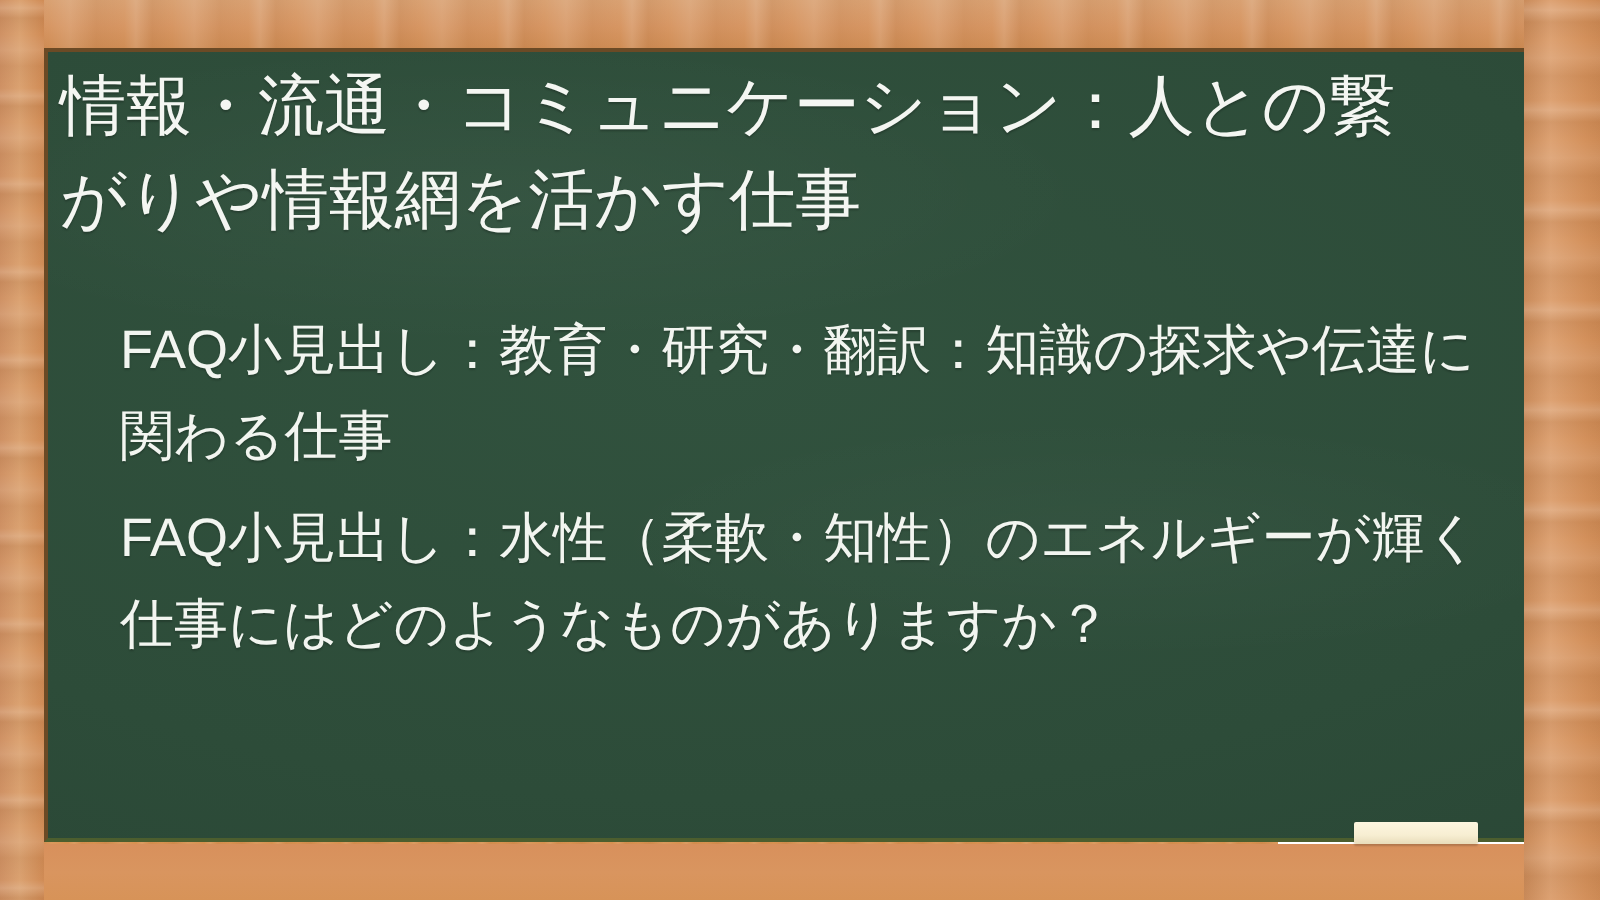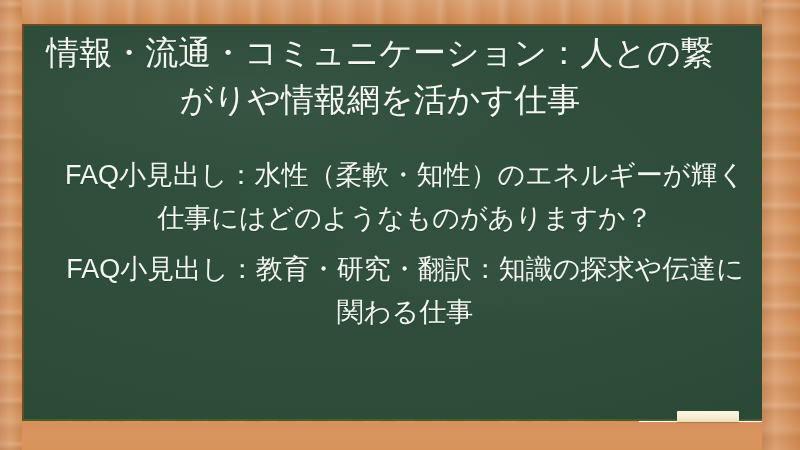--- a/index.html
+++ b/index.html
@@ -26,21 +26,20 @@
         90deg,
         rgba(255,255,255,0.00) 0px,
         rgba(255,255,255,0.10) 3px,
         rgba(140, 80, 35, 0.07) 7px,
         rgba(255,255,255,0.00) 13px,
         rgba(120, 68, 28, 0.09) 19px,
         rgba(255,255,255,0.07) 26px,
         rgba(255,255,255,0.00) 34px
       ),
       linear-gradient(180deg, #d79a68 0%, #d9955f 40%, #d7914f 100%);
-    text-align: center;
   }
 
   
   .rail {
     position: absolute;
     pointer-events: none;
   }
   #frame-rail-left {
     left: 0; top: 0; width: 22px; height: 450px;
     background:
@@ -180,22 +179,22 @@
   <div class="rail" id="frame-rail-right"></div>
 
   <div id="chalkboard">
     <div id="chalk-dust"></div>
 
     <div id="board-content">
 
       <h1 id="page-title">情報・流通・コミュニケーション：人との繋がりや情報網を活かす仕事</h1>
 
       <ul id="faq-list">
+        <li class="faq-item">FAQ小見出し：教育・研究・翻訳：知識の探求や伝達に関わる仕事</li>
         <li class="faq-item">FAQ小見出し：水性（柔軟・知性）のエネルギーが輝く仕事にはどのようなものがありますか？</li>
-        <li class="faq-item">FAQ小見出し：教育・研究・翻訳：知識の探求や伝達に関わる仕事</li>
       </ul>
 
     </div>
   </div>
 
   <div id="chalk-stick"></div>
 
 </div>
 
 </body></html>

